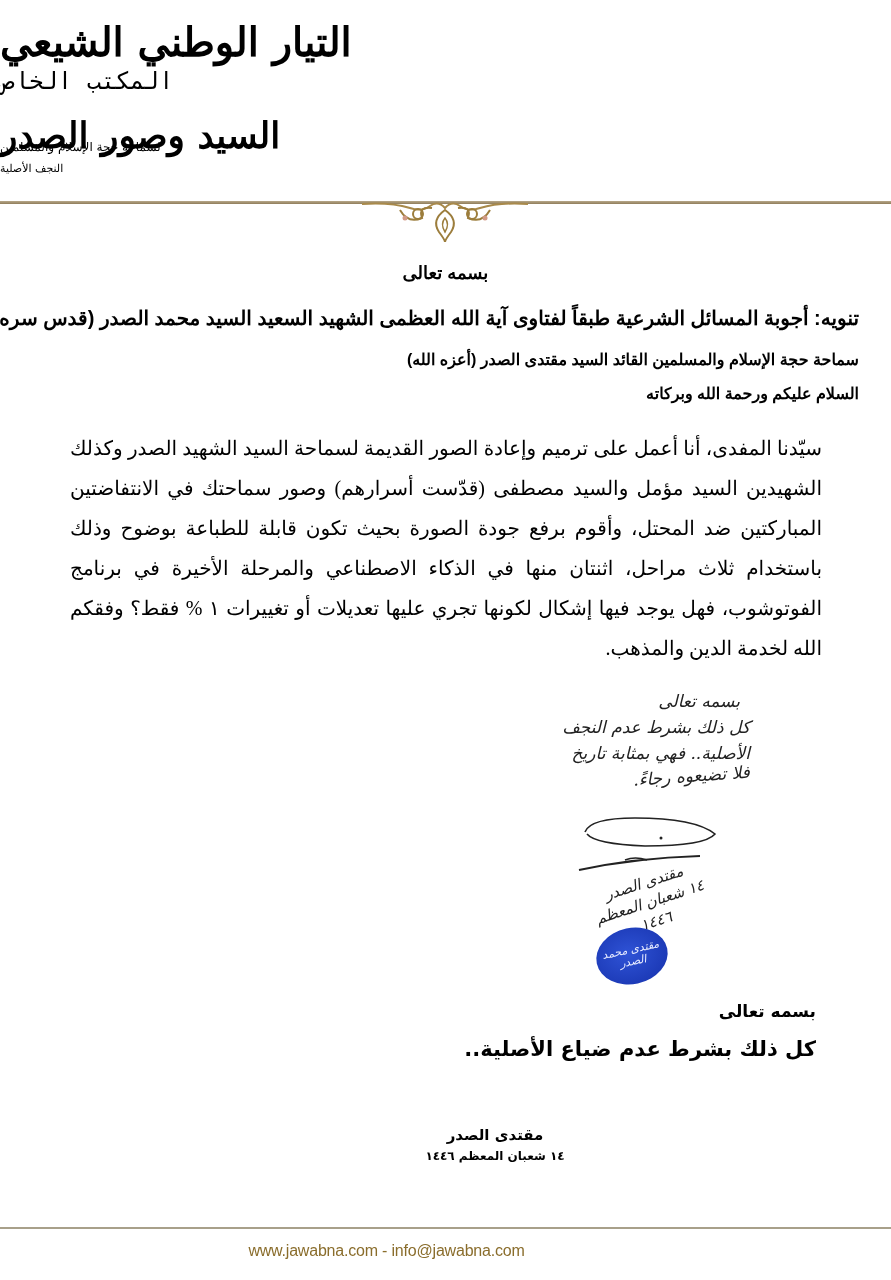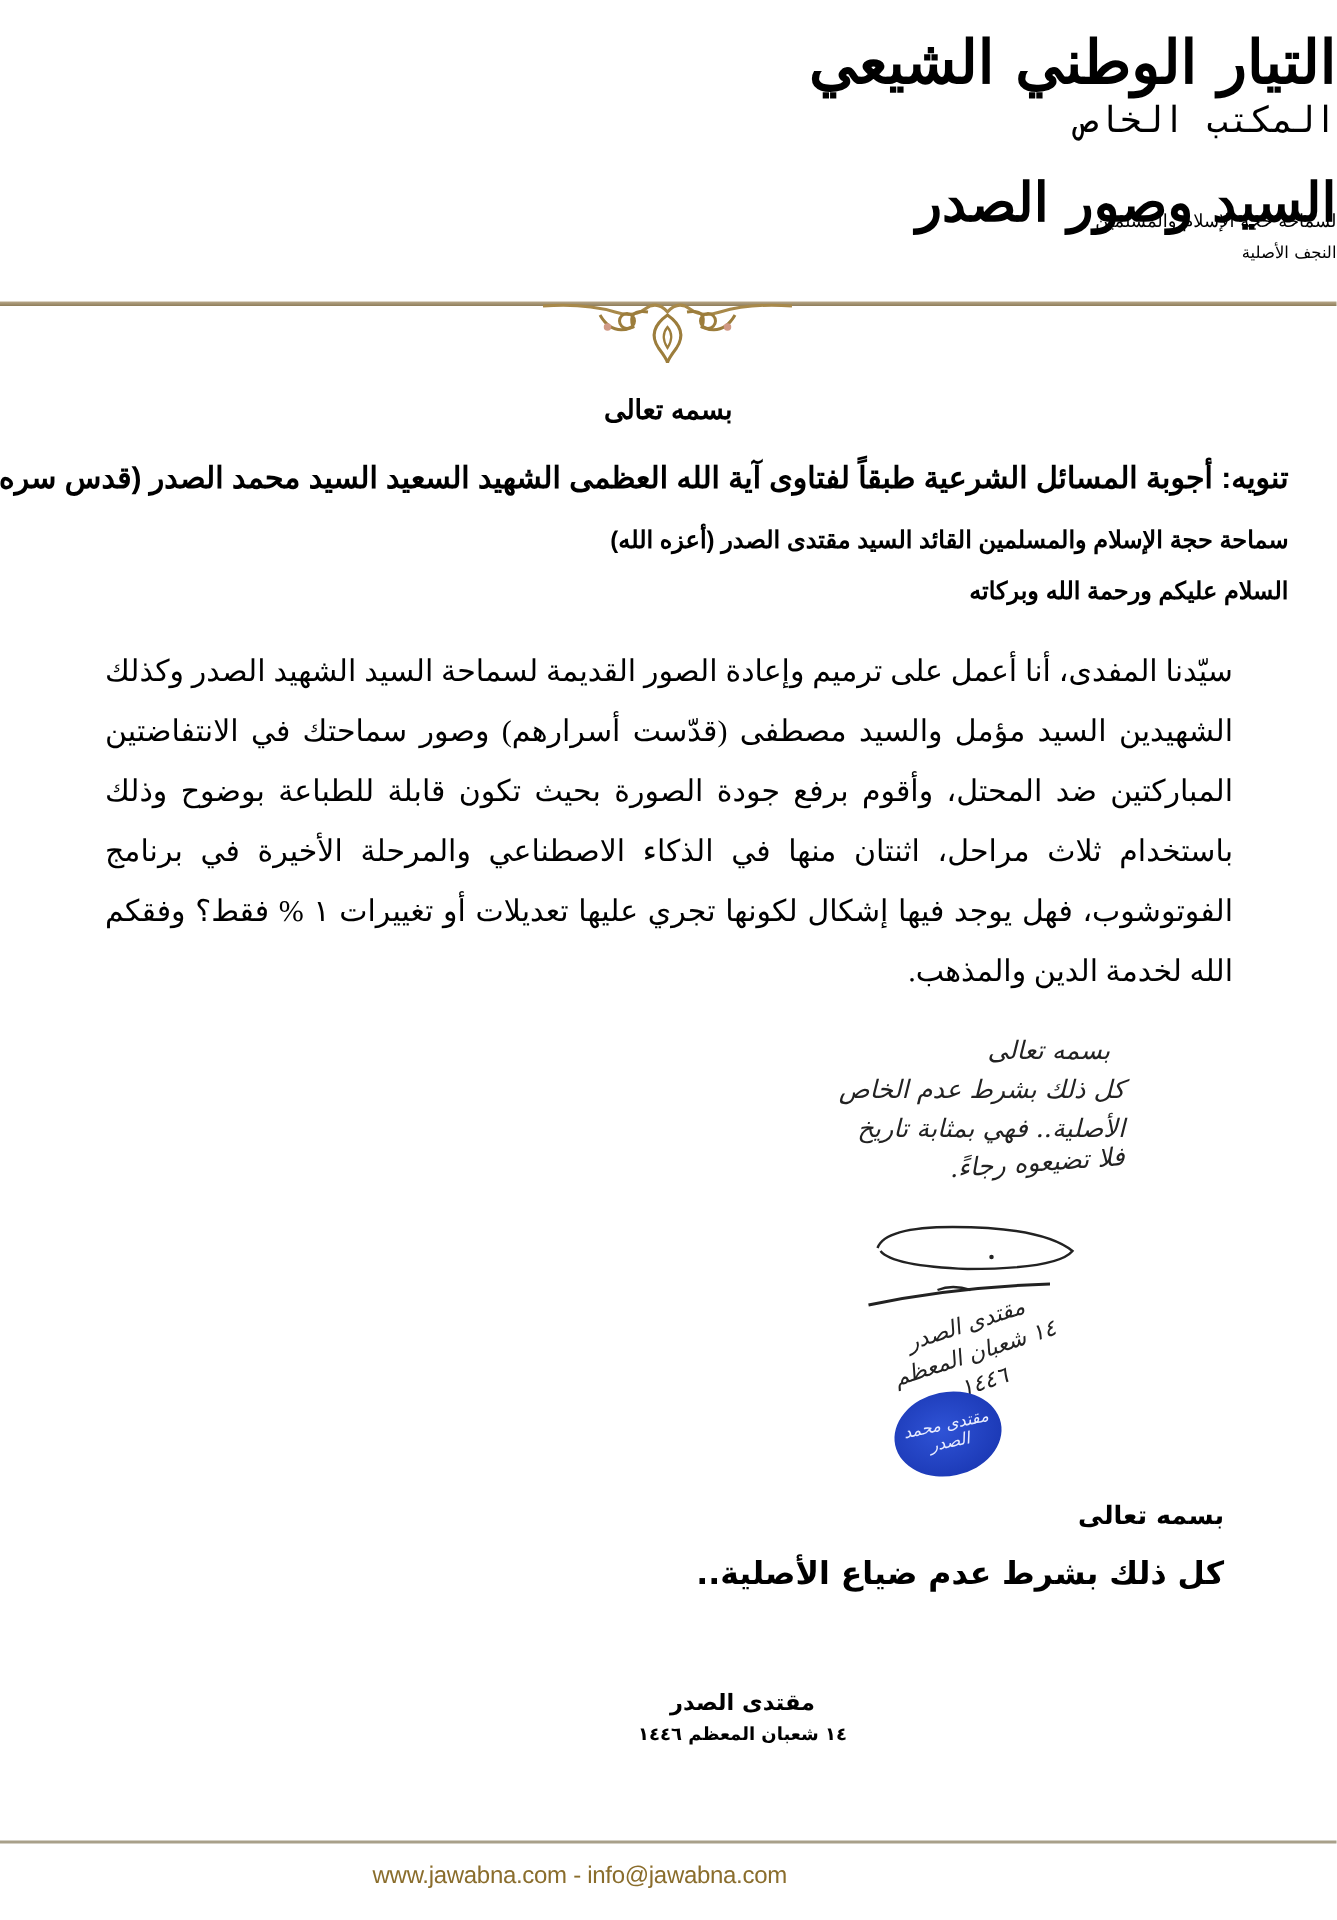--- a/index.html
+++ b/index.html
@@ -1,18 +1,18 @@
 <!DOCTYPE html>
 <html><head>
 <meta charset="utf-8">
 <style>
   html, body { margin: 0; padding: 0; background: #ffffff; }
   body { width: 891px; height: 1280px; position: relative; overflow: hidden; font-family: "DejaVu Sans", sans-serif; color: #000; }
 
-  .letterhead { position: absolute; top: 0; left: 0; width: 891px; height: 200px; text-align: right; }
+  .letterhead { position: absolute; top: 0; left: 0; width: 891px; height: 200px; text-align: left; }
   .lh-title { position: absolute; top: 14px; left: 0; width: 100%; font-family: "DejaVu Serif", serif; font-size: 40px; font-weight: bold; line-height: 56px; letter-spacing: 1px; }
   .lh-office { position: absolute; top: 70px; left: 0; width: 100%; font-family: Liberation Mono, monospace; font-size: 24px; line-height: 26px; }
   .lh-sub { position: absolute; top: 96px; left: 0; width: 100%; font-family: "DejaVu Serif", serif; font-size: 12px; line-height: 16px; margin-top: 43px; }
   .lh-name { position: absolute; top: 110px; left: 0; width: 100%; font-family: "DejaVu Serif", serif; font-size: 36px; font-weight: bold; line-height: 50px; }
   .lh-city { position: absolute; top: 162px; left: 0; width: 100%; font-family: "DejaVu Serif", serif; font-size: 11px; line-height: 14px; }
 
   .divider-top { position: absolute; top: 201px; left: 0; width: 891px; height: 3px; background: linear-gradient(#b8a88a, #8f7d5a); }
   .ornament { position: absolute; top: 198px; left: 360px; width: 170px; height: 45px; }
 
   .doc { position: absolute; left: 0; width: 891px; direction: rtl; }
@@ -70,21 +70,21 @@
 
 <div class="doc bismillah">بسمه تعالى</div>
 <div class="doc notice">تنويه: أجوبة المسائل الشرعية طبقاً لفتاوى آية الله العظمى الشهيد السعيد السيد محمد الصدر (قدس سره)</div>
 <div class="doc addressee">سماحة حجة الإسلام والمسلمين القائد السيد مقتدى الصدر (أعزه الله)</div>
 <div class="doc greeting">السلام عليكم ورحمة الله وبركاته</div>
 
 <div class="question">سيّدنا المفدى، أنا أعمل على ترميم وإعادة الصور القديمة لسماحة السيد الشهيد الصدر وكذلك الشهيدين السيد مؤمل والسيد مصطفى (قدّست أسرارهم) وصور سماحتك في الانتفاضتين المباركتين ضد المحتل، وأقوم برفع جودة الصورة بحيث تكون قابلة للطباعة بوضوح وذلك باستخدام ثلاث مراحل، اثنتان منها في الذكاء الاصطناعي والمرحلة الأخيرة في برنامج الفوتوشوب، فهل يوجد فيها إشكال لكونها تجري عليها تعديلات أو تغييرات ١ % فقط؟ وفقكم الله لخدمة الدين والمذهب.</div>
 
 <div class="handwriting">
   <span class="hw-line hw-l1">بسمه تعالى</span>
-  <span class="hw-line">كل ذلك بشرط عدم الخاص</span>
+  <span class="hw-line">كل ذلك بشرط عدم النجف</span>
   <span class="hw-line">الأصلية.. فهي بمثابة تاريخ</span>
   <span class="hw-line hw-l3">فلا تضيعوه رجاءً.</span>
 </div>
 
 <svg class="signature-scribble" viewBox="0 0 150 60">
   <path d="M10 20 Q15 6 60 6 Q120 6 140 22 Q130 34 70 34 Q20 32 12 22" fill="none" stroke="#222" stroke-width="1.6"></path>
   <path d="M4 58 Q60 46 125 44" fill="none" stroke="#222" stroke-width="2"></path>
   <path d="M50 48 q10 -4 22 0" fill="none" stroke="#222" stroke-width="1.6"></path>
   <circle cx="86" cy="26" r="1.5" fill="#222"></circle>
 </svg>

